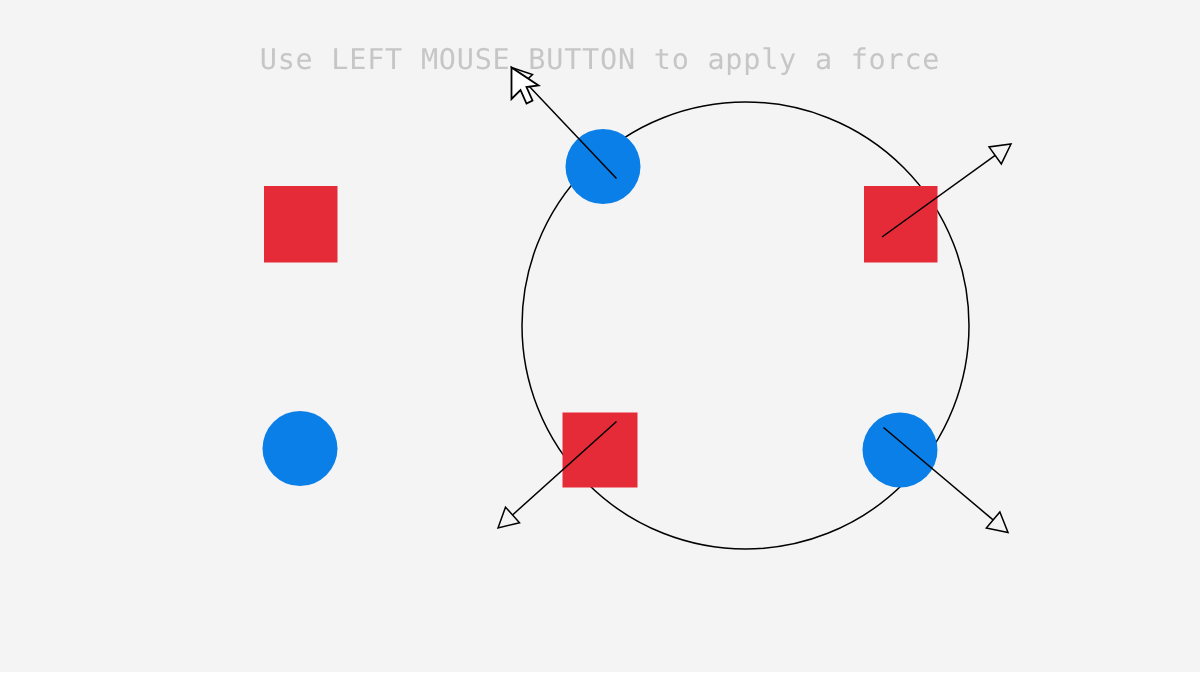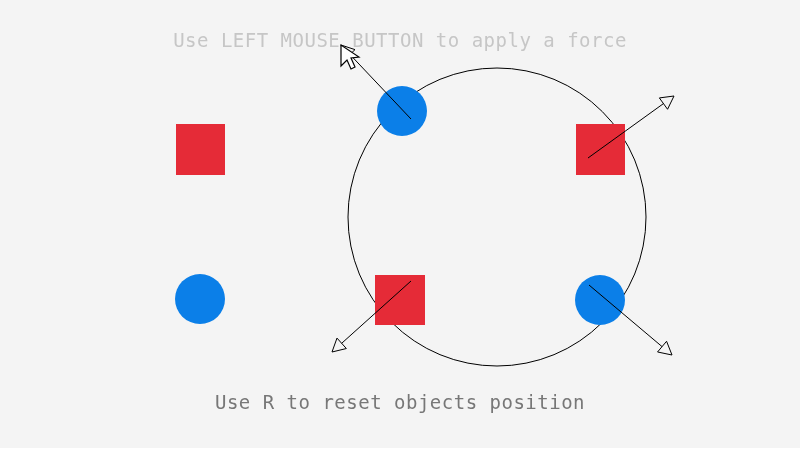--- a/index.html
+++ b/index.html
@@ -82,15 +82,14 @@
     <g>
       <line x1="589" y1="285" x2="662.0623668452374" y2="346.61886360441713" stroke="#000000" stroke-width="1"></line>
       <polygon points="672,355 657.5494472476158,351.96989684159695 666.575286442859,341.2678303672373" fill="none" stroke="#000000" stroke-width="1"></polygon>
     </g>
 
     <polygon points="341,45 341,66 347,60 351,69 355,67 351,58 359,57" fill="#ffffff" stroke="#000000" stroke-width="1.2"></polygon>
   </svg>
 
   <div class="hint" id="hint-top" style="color: rgb(198, 198, 198);">Use LEFT MOUSE BUTTON to apply a force</div>
 
-  <div class="hint" id="hint-bottom" style="color: rgb(119, 119, 119);">Use R to reset objects position</div>
 
 </div>
 
 </body></html>

